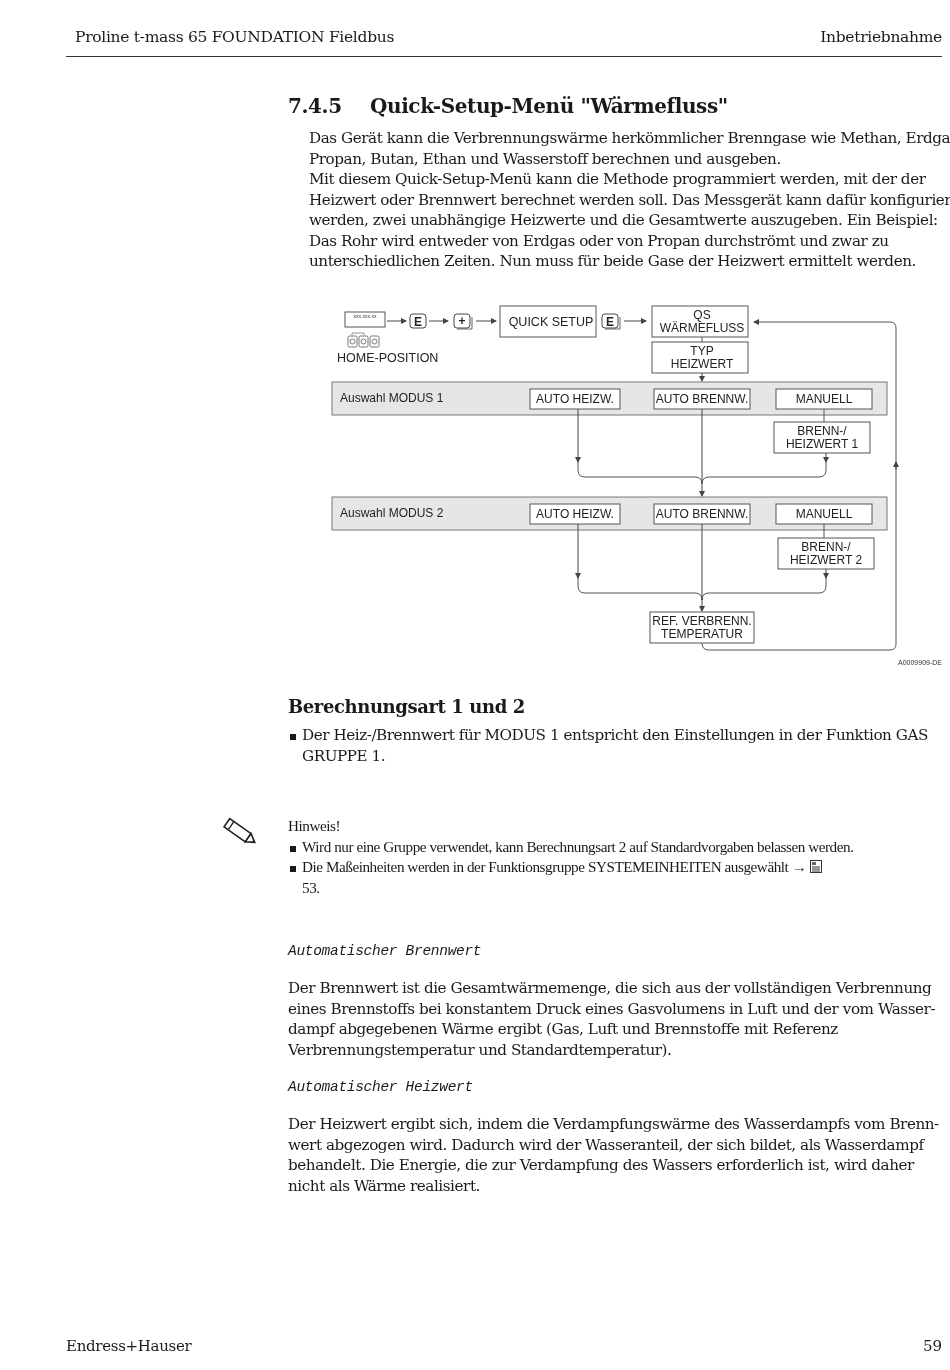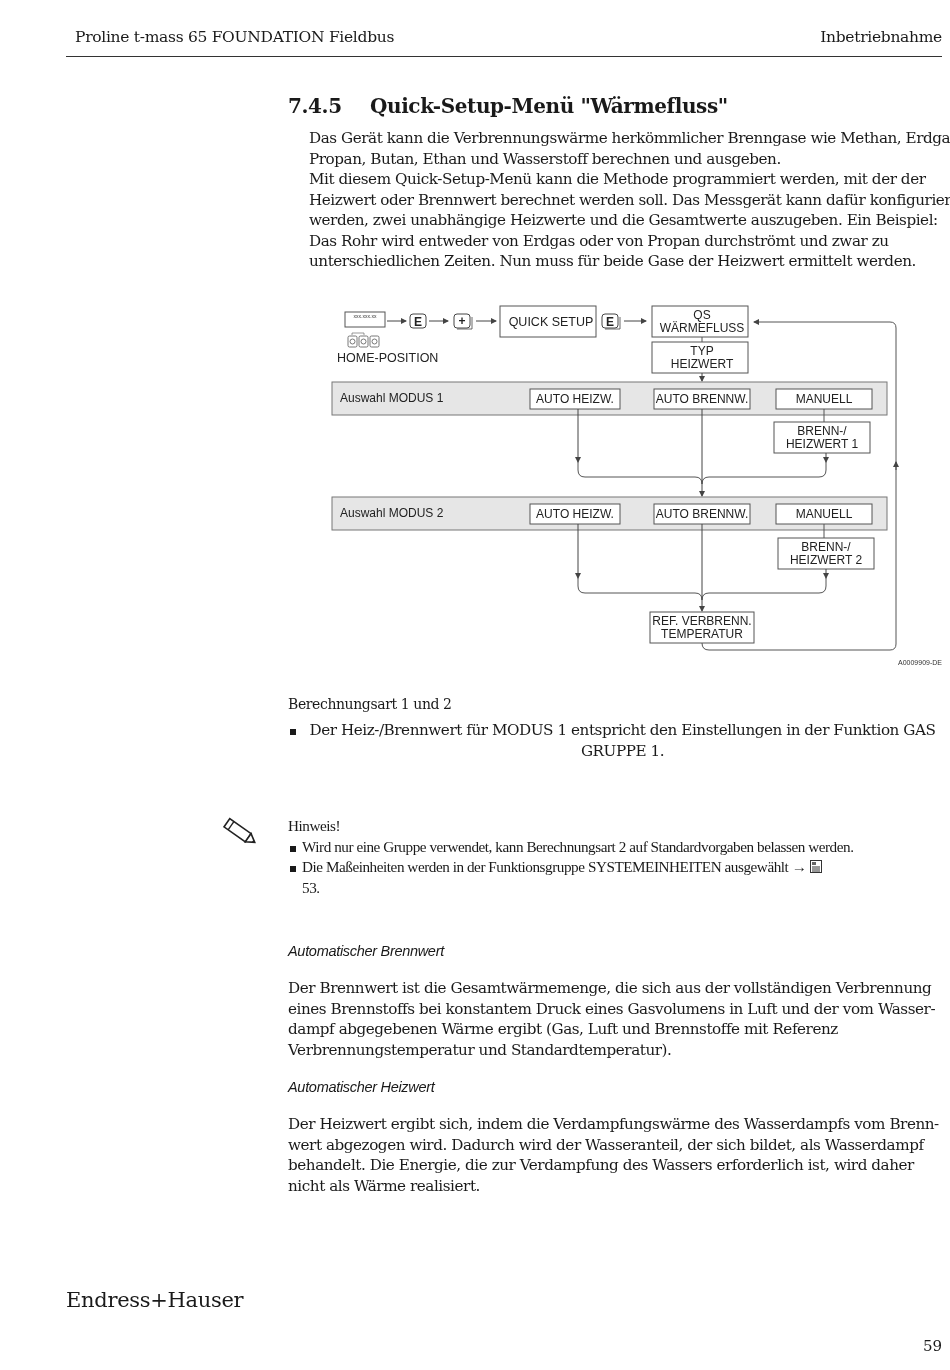--- a/index.html
+++ b/index.html
@@ -8,33 +8,33 @@
   .hdr-left { position: absolute; left: 66px; top: 28px; font-size: 15.5px; letter-spacing: -0.3px; margin-left: 9px; }
   .hdr-right { position: absolute; right: 8px; top: 28px; font-size: 15.5px; letter-spacing: -0.3px; }
   .hdr-rule { position: absolute; left: 66px; right: 8px; top: 56px; height: 0; border-top: 1.3px solid #333; }
   .content { position: absolute; left: 288px; width: 655px; }
   .sec-title { position: absolute; left: 288px; top: 94px; font-size: 20px; font-weight: bold; letter-spacing: -0.4px; }
   .sec-title .num { display: inline-block; width: 82px; }
   .para { font-size: 15.2px; line-height: 20.5px; letter-spacing: -0.45px; }
   .intro { top: 128px; margin-left: 21px; }
   .diagram { position: absolute; left: 330px; top: 300px; width: 615px; height: 370px; }
   .diagram svg text { font-family: "Liberation Sans", "DejaVu Sans", sans-serif; }
-  .subhead { font-weight: normal; font-size: 14px; letter-spacing: -0.4px; }
+  .subhead { font-weight: bold; font-size: 18px; letter-spacing: -0.4px; }
   ul.bullets { list-style: none; margin: 0; padding: 0; }
   ul.bullets li { position: relative; padding-left: 14px; font-size: 15.2px; line-height: 20.5px; letter-spacing: -0.45px; }
   ul.bullets li::before { content: ""; position: absolute; left: 2px; top: 9px; width: 6px; height: 6px; background: #1a1a1a; }
   .berech { top: 696px; }
-  .berech ul { margin-top: 8px; text-align: center; }
+  .berech ul { margin-top: 8px; }
   .note-icon { position: absolute; left: 220px; top: 816px; width: 40px; height: 32px; }
   .note { top: 816px; font-family: Liberation Serif, serif; }
-  .italic-head { font-family: Liberation Sans, sans-serif; font-style: italic; font-size: 14.5px; letter-spacing: -0.3px; }
+  .italic-head { font-family: Liberation Mono, monospace; font-style: italic; font-size: 14.5px; letter-spacing: -0.3px; }
   .brenn { top: 943px; }
   .heiz { top: 1079px; }
   .para-after { margin-top: 19px; }
-  .ftr-left { position: absolute; left: 66px; top: 1288px; font-size: 21px; letter-spacing: -0.3px; }
+  .ftr-left { position: absolute; left: 66px; top: 1337px; font-size: 15px; letter-spacing: -0.3px; }
   .ftr-right { position: absolute; right: 8px; top: 1337px; font-size: 15px; }
   .ref-icon { display: inline-block; width: 12px; height: 13px; vertical-align: -1px; }
 </style>
 </head>
 <body>
 
 <div class="hdr-left">Proline t-mass 65 FOUNDATION Fieldbus</div>
 <div class="hdr-right">Inbetriebnahme</div>
 <div class="hdr-rule"></div>
 

